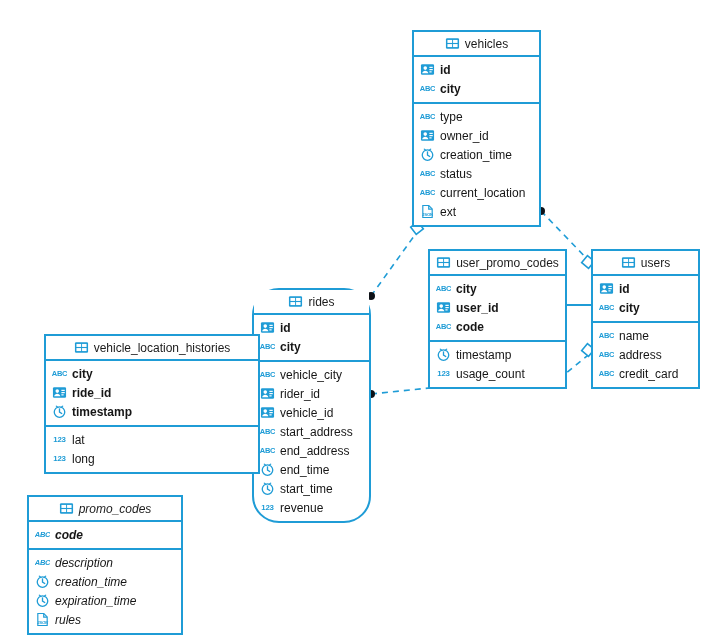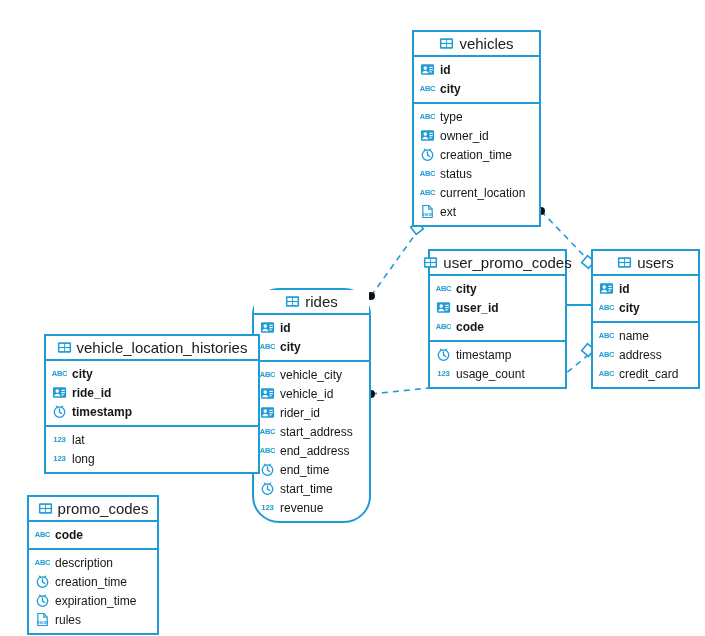--- a/index.html
+++ b/index.html
@@ -42,21 +42,21 @@
     height: 25px;
     border-bottom: 2px solid #1f9cd6;
     display: flex;
     align-items: center;
     justify-content: center;
     gap: 5px;
     padding: 0 6px;
     background: #ffffff;
   }
   .tbl-title {
-    font-size: 15px;
+    font-size: 12px;
     color: #1b1b1b;
     line-height: 1;
     white-space: nowrap;
   }
   .tbl-section {
     box-sizing: border-box;
     padding: 3px 0 4px 0;
   }
   .tbl-section.keys {
     border-bottom: 2px solid #1f9cd6;
@@ -390,34 +390,34 @@
             <span class="icon-wrap">
               <svg class="ficon" viewBox="0 0 16 16" aria-hidden="true">
                 <rect x="1" y="2.5" width="14" height="11" rx="1.3" fill="#1f9cd6"></rect>
                 <circle cx="5.6" cy="6.5" r="1.9" fill="#ffffff"></circle>
                 <path d="M2.3 12.1c0.3-1.9 1.7-2.9 3.3-2.9s3 1 3.3 2.9z" fill="#ffffff"></path>
                 <rect x="10" y="5.1" width="3.6" height="1.25" fill="#ffffff"></rect>
                 <rect x="10" y="7.5" width="3.6" height="1.25" fill="#ffffff"></rect>
                 <rect x="10" y="9.9" width="2.4" height="1.25" fill="#ffffff"></rect>
               </svg>
             </span>
+            <span class="field-name">rider_id</span>
+          </div>
+          <div class="field-row">
+            <span class="icon-wrap">
+              <svg class="ficon" viewBox="0 0 16 16" aria-hidden="true">
+                <rect x="1" y="2.5" width="14" height="11" rx="1.3" fill="#1f9cd6"></rect>
+                <circle cx="5.6" cy="6.5" r="1.9" fill="#ffffff"></circle>
+                <path d="M2.3 12.1c0.3-1.9 1.7-2.9 3.3-2.9s3 1 3.3 2.9z" fill="#ffffff"></path>
+                <rect x="10" y="5.1" width="3.6" height="1.25" fill="#ffffff"></rect>
+                <rect x="10" y="7.5" width="3.6" height="1.25" fill="#ffffff"></rect>
+                <rect x="10" y="9.9" width="2.4" height="1.25" fill="#ffffff"></rect>
+              </svg>
+            </span>
             <span class="field-name">vehicle_id</span>
-          </div>
-          <div class="field-row">
-            <span class="icon-wrap">
-              <svg class="ficon" viewBox="0 0 16 16" aria-hidden="true">
-                <rect x="1" y="2.5" width="14" height="11" rx="1.3" fill="#1f9cd6"></rect>
-                <circle cx="5.6" cy="6.5" r="1.9" fill="#ffffff"></circle>
-                <path d="M2.3 12.1c0.3-1.9 1.7-2.9 3.3-2.9s3 1 3.3 2.9z" fill="#ffffff"></path>
-                <rect x="10" y="5.1" width="3.6" height="1.25" fill="#ffffff"></rect>
-                <rect x="10" y="7.5" width="3.6" height="1.25" fill="#ffffff"></rect>
-                <rect x="10" y="9.9" width="2.4" height="1.25" fill="#ffffff"></rect>
-              </svg>
-            </span>
-            <span class="field-name">rider_id</span>
           </div>
           <div class="field-row">
             <span class="icon-wrap">
               <svg class="ficon" viewBox="0 0 16 16" aria-hidden="true">
                 <text x="8" y="10.4" text-anchor="middle" font-family="Liberation Sans, sans-serif" font-size="8" font-weight="bold" fill="#1f9cd6" letter-spacing="-0.3">ABC</text>
               </svg>
             </span>
             <span class="field-name">start_address</span>
           </div>
           <div class="field-row">
@@ -516,21 +516,21 @@
           <div class="field-row">
             <span class="icon-wrap">
               <svg class="ficon" viewBox="0 0 16 16" aria-hidden="true">
                 <text x="8" y="10.6" text-anchor="middle" font-family="Liberation Sans, sans-serif" font-size="8.4" font-weight="bold" fill="#1f9cd6" letter-spacing="-0.3">123</text>
               </svg>
             </span>
             <span class="field-name">long</span>
           </div>
         </div>
       </div>
-      <div class="table-node" style="left: 27px; top: 495px; width: 132px;">
+      <div class="table-node" style="left: 27px; top: 495px; width: 156px; font-style: italic;">
         <div class="tbl-header">
           <span class="icon-wrap">
             <svg class="ficon" viewBox="0 0 16 16" aria-hidden="true">
               <rect x="1" y="2.5" width="14" height="11" rx="1.3" fill="#1f9cd6"></rect>
               <rect x="2.6" y="4.2" width="5" height="3.2" fill="#ffffff"></rect>
               <rect x="8.6" y="4.2" width="4.8" height="3.2" fill="#ffffff"></rect>
               <rect x="2.6" y="8.6" width="5" height="3.2" fill="#ffffff"></rect>
               <rect x="8.6" y="8.6" width="4.8" height="3.2" fill="#ffffff"></rect>
             </svg>
           </span>

